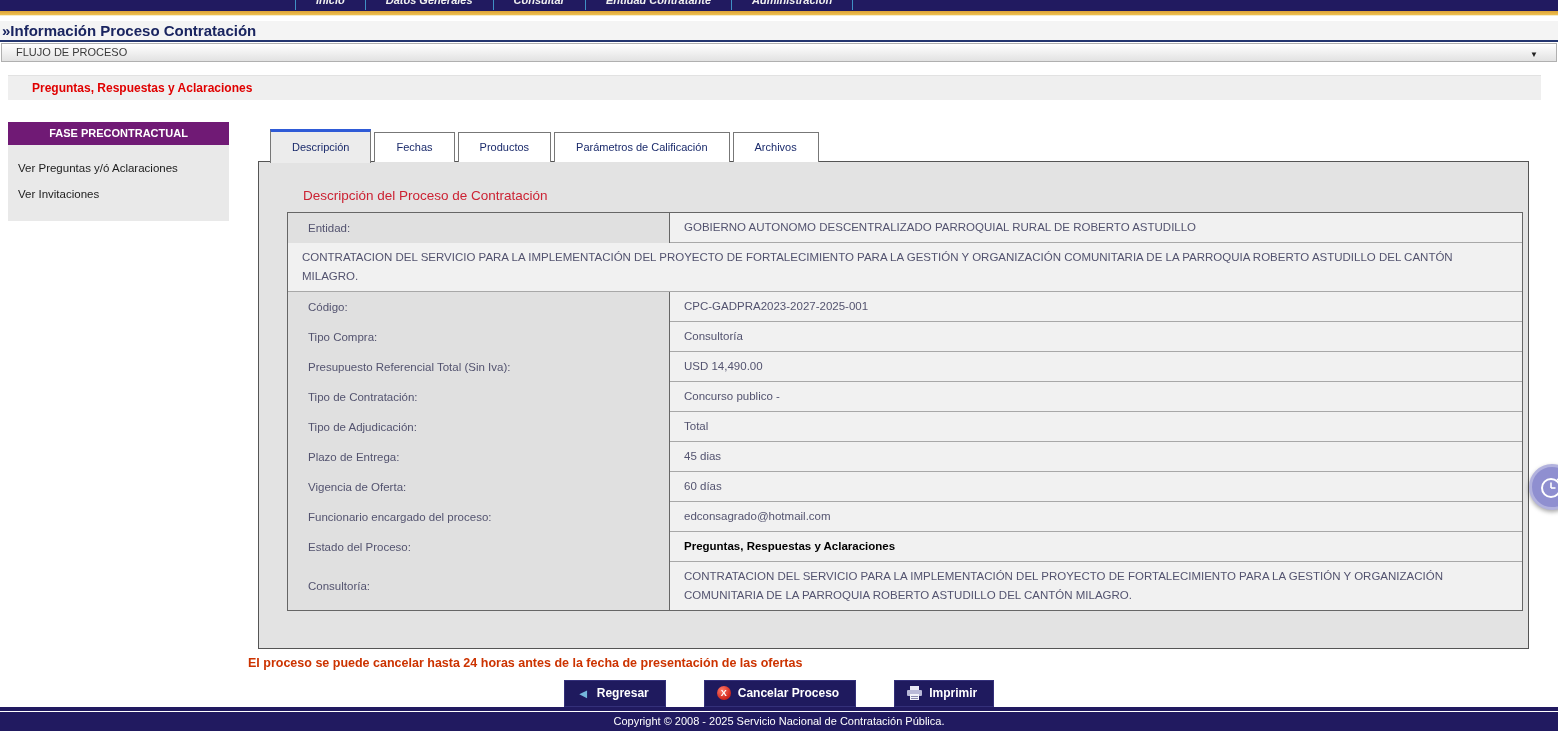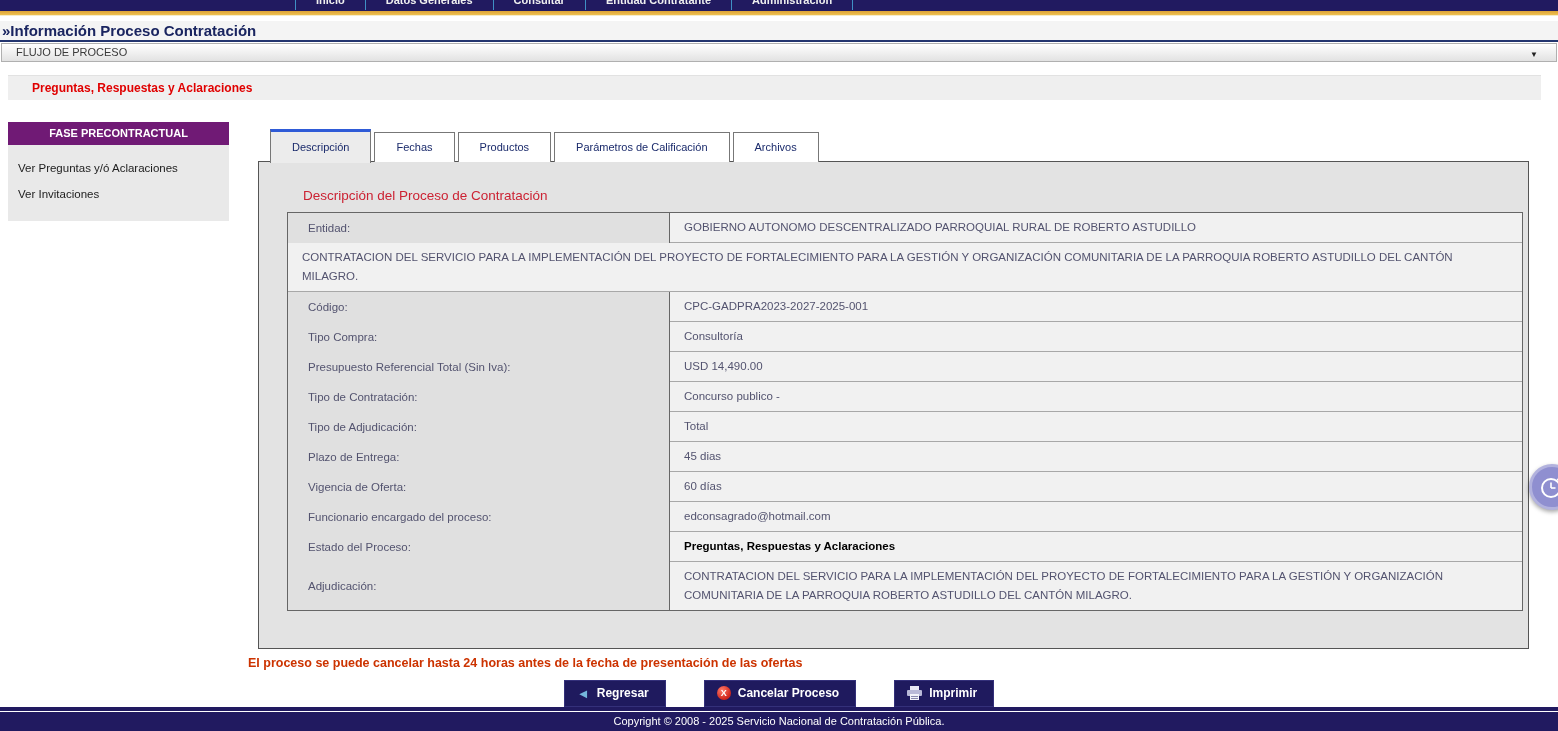--- a/index.html
+++ b/index.html
@@ -5,21 +5,21 @@
   * { margin:0; padding:0; box-sizing:border-box; }
   html,body { width:1558px; height:731px; }
   body {
     position:relative; overflow:hidden; background:#ffffff;
     font-family:"Liberation Sans","DejaVu Sans",sans-serif;
   }
 
   
   .topnav {
     position:absolute; top:0; left:0; right:0; height:11px;
-    background:#211a60; overflow:hidden;
+    background:#211a60; overflow:hidden;font-style:italic;
   }
   .topnav-inner { display:flex; margin-left:295px; }
   .nav-item {
     color:#efefef; font-size:11px; font-weight:bold;
     padding:0 20px; line-height:20px; margin-top:-10px;
     border-right:1px solid #3f8fc4; white-space:nowrap; cursor:pointer;
   }
   .nav-item:first-child { border-left:1px solid #3f8fc4; }
   .goldbar {
     position:absolute; top:11px; left:0; right:0; height:5px;
@@ -223,21 +223,21 @@
       </div>
       <div class="drow">
         <div class="dlabel">Funcionario encargado del proceso:</div>
         <div class="dvalue">edconsagrado@hotmail.com</div>
       </div>
       <div class="drow strong">
         <div class="dlabel">Estado del Proceso:</div>
         <div class="dvalue">Preguntas, Respuestas y Aclaraciones</div>
       </div>
       <div class="drow">
-        <div class="dlabel">Adjudicación:</div>
+        <div class="dlabel">Consultoría:</div>
         <div class="dvalue">CONTRATACION DEL SERVICIO PARA LA IMPLEMENTACIÓN DEL PROYECTO DE FORTALECIMIENTO PARA LA GESTIÓN Y ORGANIZACIÓN COMUNITARIA DE LA PARROQUIA ROBERTO ASTUDILLO DEL CANTÓN MILAGRO.</div>
       </div>
     </div>
   </div>
 </div>
 
 <div class="cancel-note">El proceso se puede cancelar hasta 24 horas antes de la fecha de presentación de las ofertas</div>
 
 <div class="buttons-row">
   <button class="action-btn">

